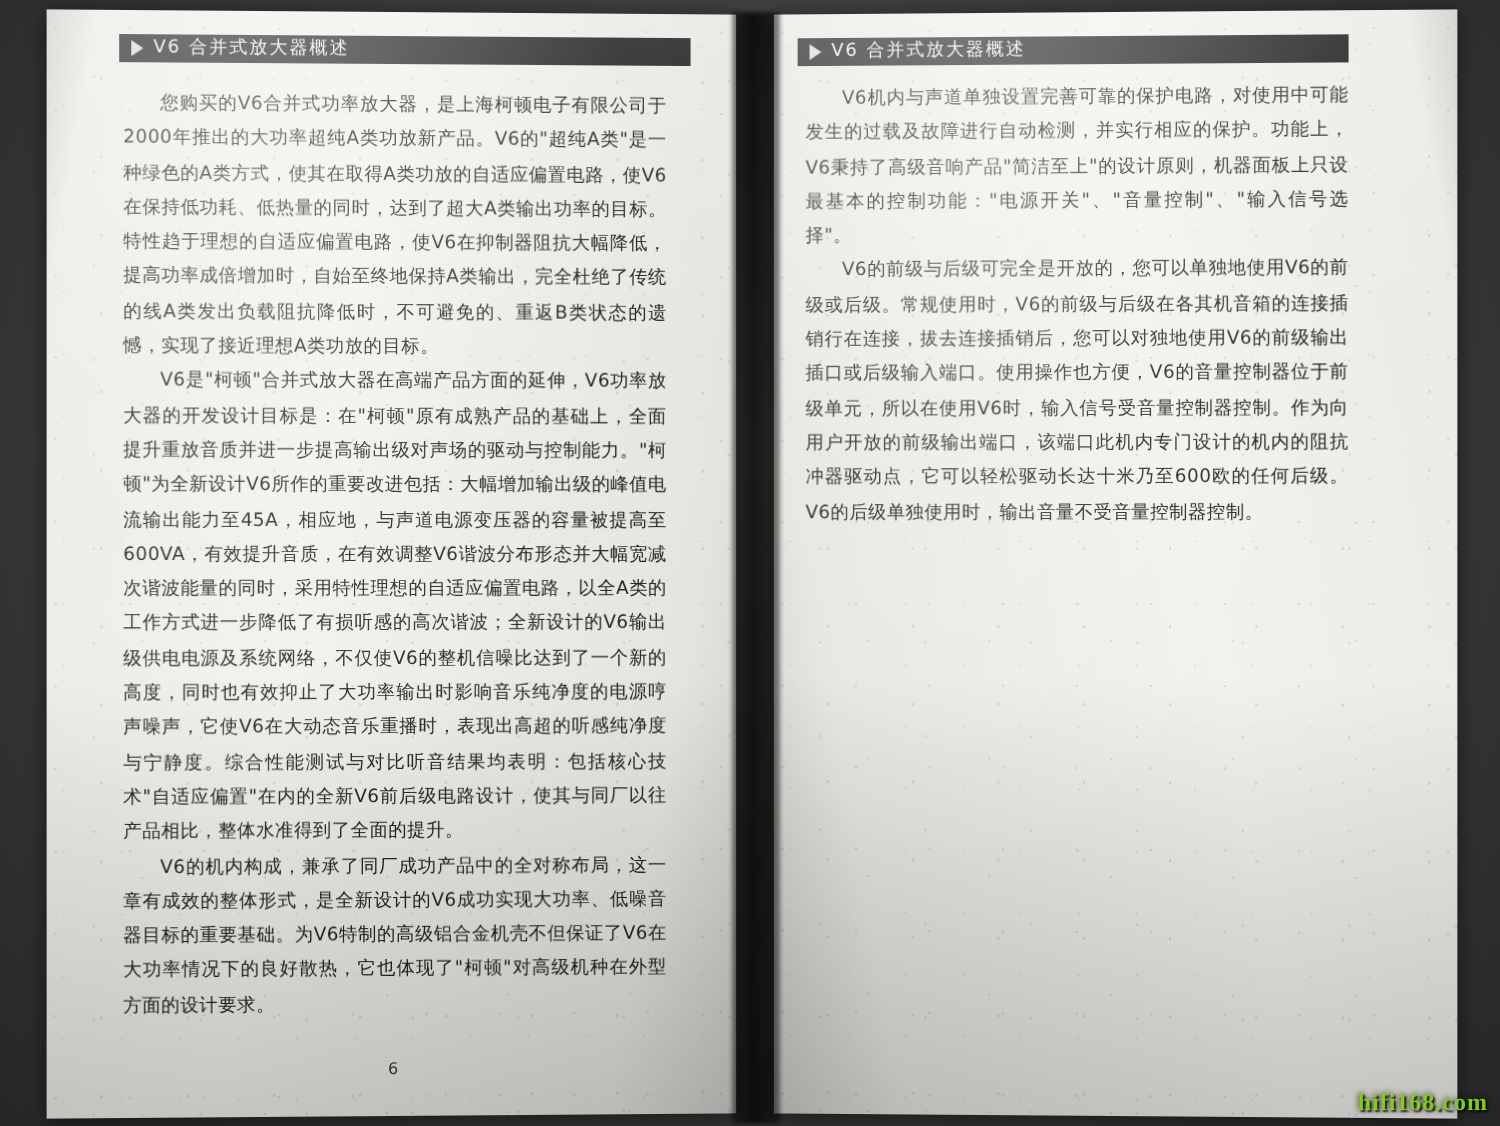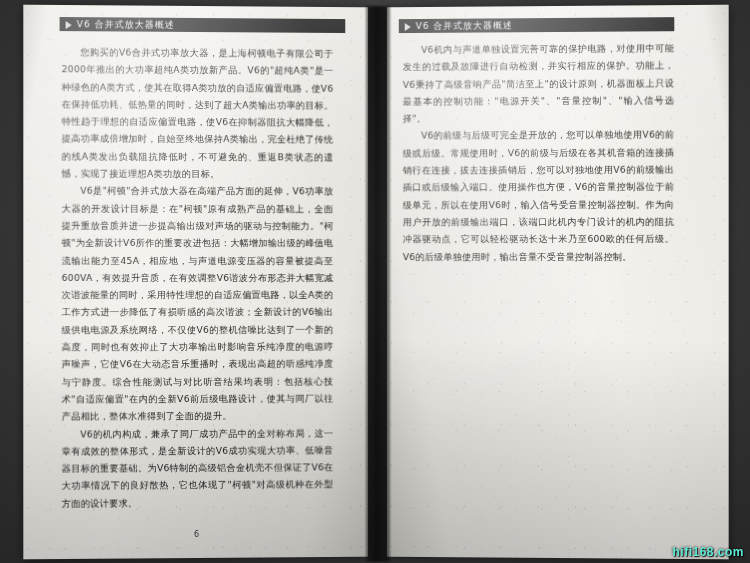--- a/index.html
+++ b/index.html
@@ -155,23 +155,23 @@
     font-family: "DejaVu Sans", sans-serif;
   }
   .page-num-left { top: 524px; }
 
   .watermark {
     position: absolute;
     right: 6px;
     bottom: 4px;
     font-size: 12px;
     font-weight: bold;
-    color: #5eead4;
+    color: #84cc16;
     text-shadow: 0 0 3px rgba(0,0,0,0.9), 1px 1px 1px rgba(0,0,0,0.8);
-    font-family: Liberation Sans, sans-serif;
+    font-family: Liberation Serif, serif;
     letter-spacing: 0.5px;
   }
 
   
   .speckle {
     position: absolute;
     inset: 0;
     pointer-events: none;
     opacity: 0.10;
     background-image:

